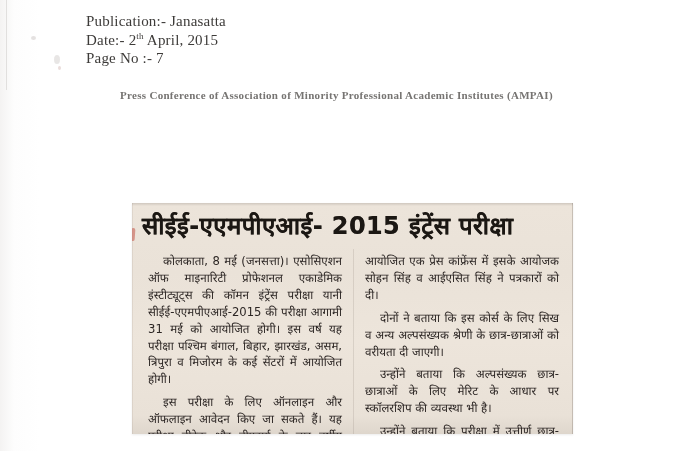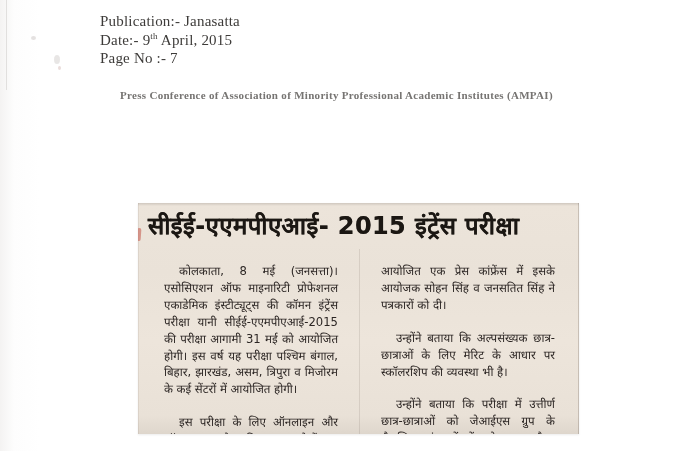--- a/index.html
+++ b/index.html
@@ -22,41 +22,41 @@
   .smudge{
     position:absolute;border-radius:50%;
     background:rgba(150,140,135,0.25);
   }
   .smudge.a{left:31px;top:36px;width:5px;height:4px;}
   .smudge.b{left:54px;top:55px;width:6px;height:9px;background:rgba(150,140,135,0.22);}
   .smudge.c{left:58px;top:66px;width:3px;height:4px;background:rgba(170,120,110,0.25);}
 
   
   .doc-header{
-    position:absolute;left:100px;top:12px;
+    position:absolute;left:86px;top:12px;
     color:#3d3b39;
     font-size:15px;line-height:18.5px;
     letter-spacing:0.2px;
   }
   .doc-header .line{white-space:nowrap;}
   .doc-header sup{font-size:9px;vertical-align:super;line-height:0;}
 
   .caption{
     position:absolute;left:120px;top:89px;
     width:560px;
     color:#767472;
     font-weight:bold;
     font-size:11px;
     letter-spacing:0.3px;
     white-space:nowrap;
   }
 
   
   .clipping{
-    position:absolute;left:138px;top:203px;
+    position:absolute;left:132px;top:203px;
     width:441px;height:231px;
     background:
       linear-gradient(180deg, #cfc7be 0px, #ece4da 3px, #eae2d8 30%, #ede5db 60%, #e9e1d7 92%, #ded6cc 100%);
     box-shadow:
       inset -1px 0 0 rgba(90,80,70,0.25),
       inset 1px 0 0 rgba(120,110,100,0.12),
       0 1px 2px rgba(0,0,0,0.08);
     box-sizing:border-box;
     padding:3px 7px 4px 8px;
     overflow:hidden;
@@ -85,55 +85,56 @@
     padding:0 1px 0 2px;
   }
   .col{
     flex:1 1 0;
     font-family:"DejaVu Sans", sans-serif;
     font-size:11.6px;
     line-height:16.9px;
     color:#2b2523;
     text-align:justify;
   }
-  .col p{margin:16px;}
+  .col p{margin:6px;}
   .col p.indent{text-indent:15px;}
   .col-divider{
     width:1px;
     background:rgba(100,90,80,0.15);
     margin:2px -6px 0 -6px;
   }
 </style>
 </head>
 <body>
 
 <div class="scan-page">
   <div class="scan-line-left"></div>
   <div class="smudge a"></div>
   <div class="smudge b"></div>
   <div class="smudge c"></div>
 
   <div class="doc-header">
     <div class="line">Publication:- Janasatta</div>
-    <div class="line"><span>Date:- 9</span><sup>th</sup><span> April, 2015</span></div>
+    <div class="line"><span>Date:- 2</span><sup>th</sup><span> April, 2015</span></div>
     <div class="line">Page No :- 7</div>
   </div>
 
   <div class="caption">Press Conference of Association of Minority Professional Academic Institutes (AMPAI)</div>
 
   <div class="clipping">
     <div class="red-mark"></div>
     <div class="headline">सीईई-एएमपीएआई- 2015 इंट्रेंस परीक्षा</div>
     <div class="columns">
       <div class="col">
         <p class="indent">कोलकाता, 8 मई (जनसत्ता)। एसोसिएशन ऑफ माइनारिटी प्रोफेशनल एकाडेमिक इंस्टीट्यूट्स की कॉमन इंट्रेंस परीक्षा यानी सीईई-एएमपीएआई-2015 की परीक्षा आगामी 31 मई को आयोजित होगी। इस वर्ष यह परीक्षा पश्चिम बंगाल, बिहार, झारखंड, असम, त्रिपुरा व मिजोरम के कई सेंटरों में आयोजित होगी।</p>
         <p class="indent">इस परीक्षा के लिए ऑनलाइन और ऑफलाइन आवेदन किए जा सकते हैं। यह परीक्षा बीटेक और बीफार्मा के चार वर्षीय पाठ्यक्रम के लिए आयोजित है।</p>
         <p class="indent">यह जानकारी आज प्रेस क्लब में</p>
       </div>
       <div class="col-divider"></div>
       <div class="col">
-        <p>आयोजित एक प्रेस कांफ्रेंस में इसके आयोजक सोहन सिंह व जनसतित सिंह ने पत्रकारों को दी।</p>
+        <p>आयोजित एक प्रेस कांफ्रेंस में इसके आयोजक सोहन सिंह व आईएसित सिंह ने पत्रकारों को दी।</p>
+        <p class="indent">दोनों ने बताया कि इस कोर्स के लिए सिख व अन्य अल्पसंख्यक श्रेणी के छात्र-छात्राओं को वरीयता दी जाएगी।</p>
         <p class="indent">उन्होंने बताया कि अल्पसंख्यक छात्र-छात्राओं के लिए मेरिट के आधार पर स्कॉलरशिप की व्यवस्था भी है।</p>
         <p class="indent">उन्होंने बताया कि परीक्षा में उत्तीर्ण छात्र-छात्राओं को जेआईएस ग्रुप के शैक्षणिक संस्थानों में प्रवेश का मौका मिलेगा।</p>
       </div>
     </div>
   </div>
 </div>
 
 </body></html>

